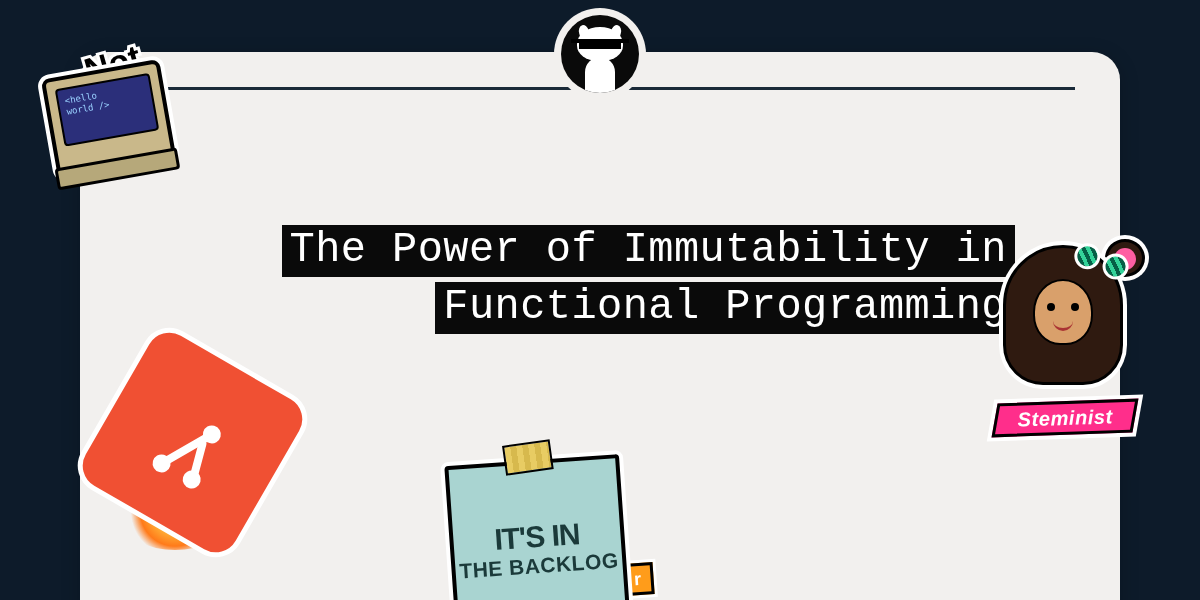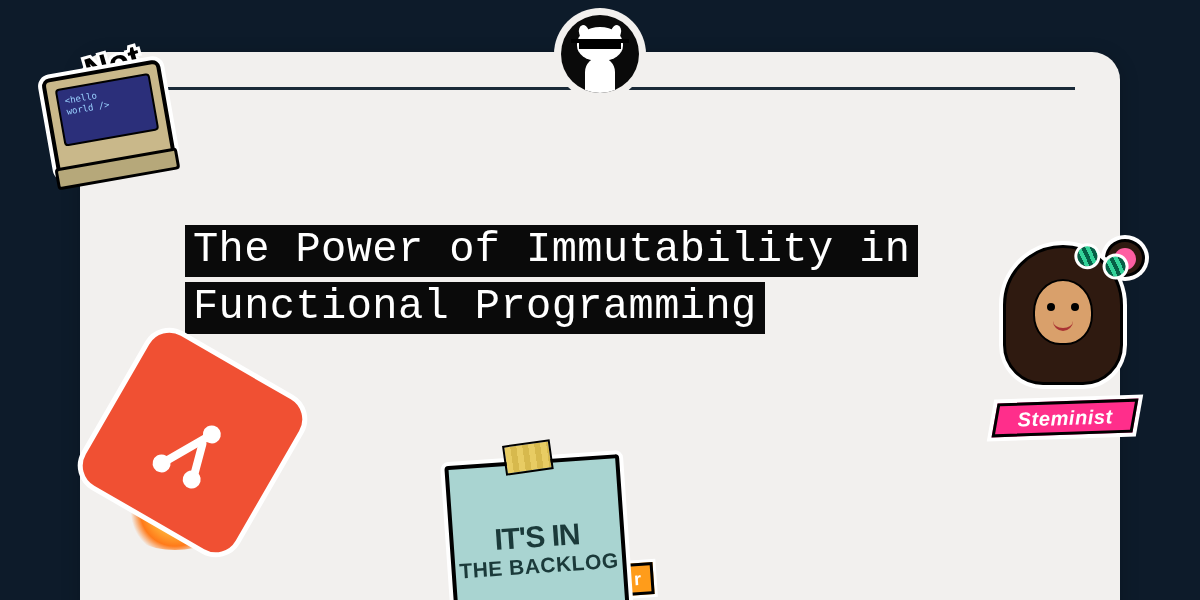--- a/index.html
+++ b/index.html
@@ -99,21 +99,21 @@
     background: #000;
   }
   .shades::before { left: -8px; }
   .shades::after { right: -8px; }
   .title {
     position: absolute;
     top: 170px;
     left: 50%;
     transform: translateX(-50%);
     width: 830px;
-    text-align: left;
+    text-align: right;
     font-size: 42px;
     font-weight: 400;
     color: #fff;
     line-height: 1.35;
     letter-spacing: 0.01em;
   }
   .title span {
     background: #0a0a0a;
     padding: 1px 8px 3px 8px;
     -webkit-box-decoration-break: clone;

